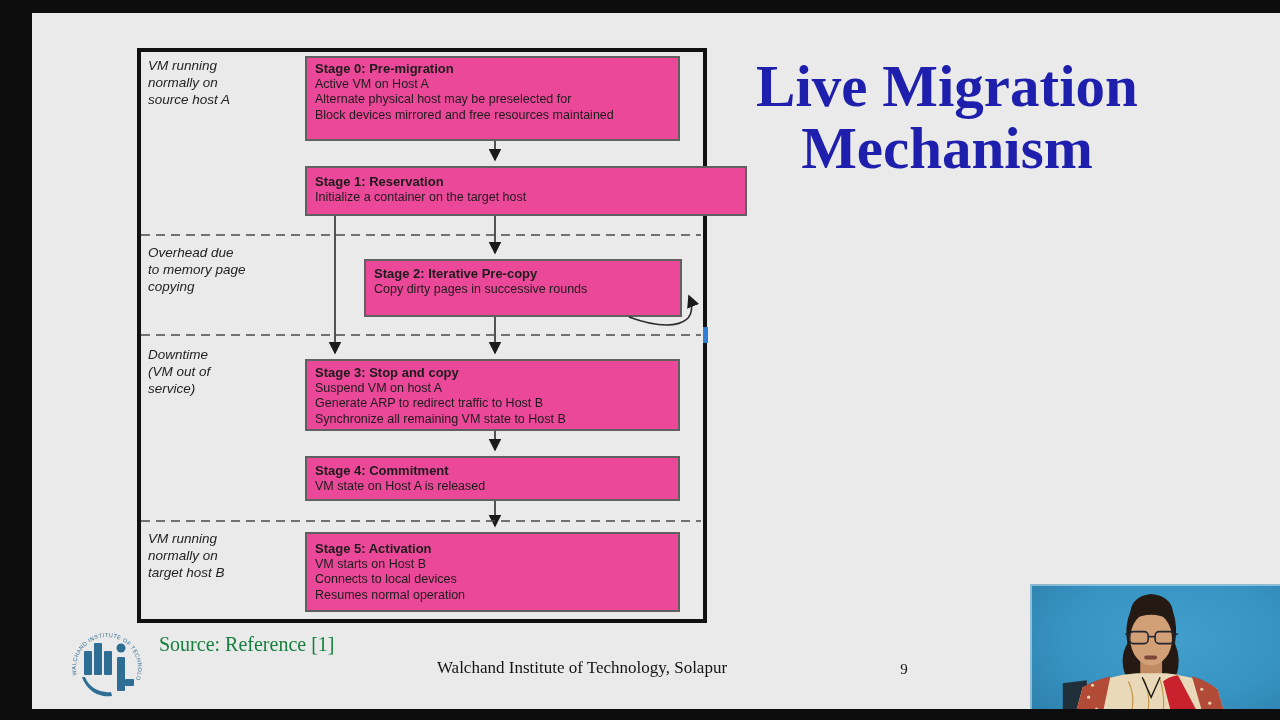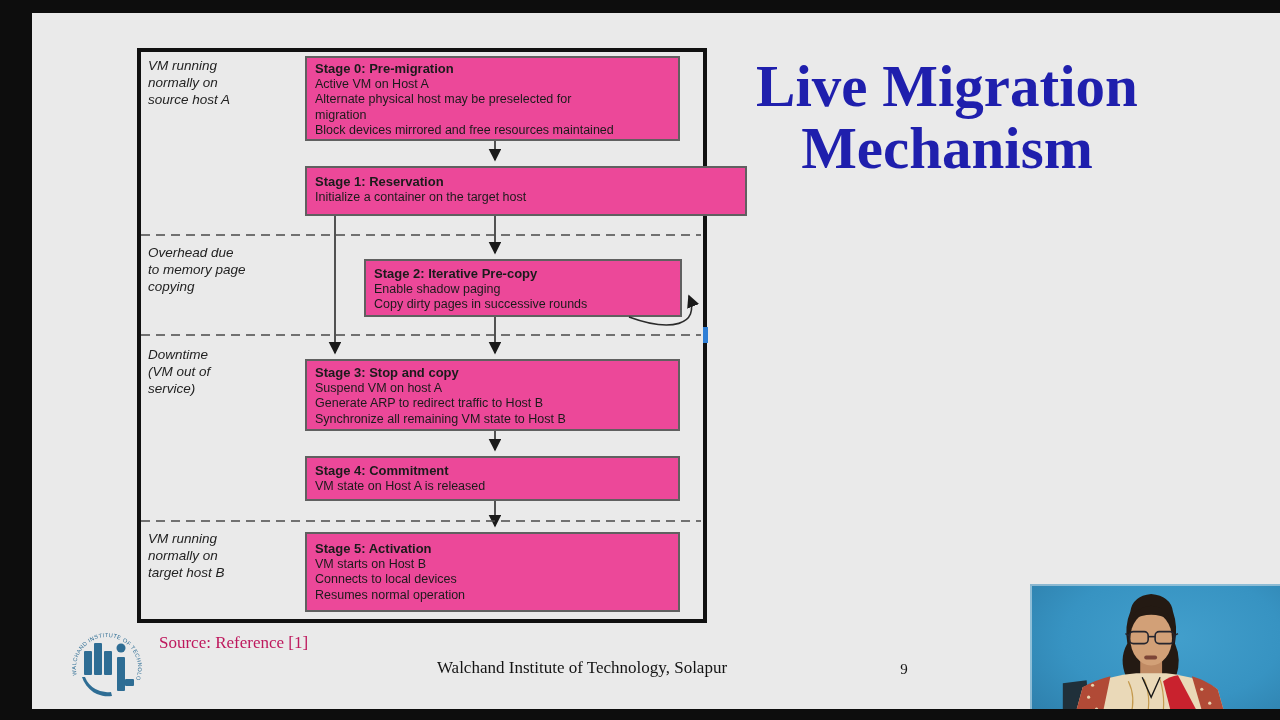--- a/index.html
+++ b/index.html
@@ -19,21 +19,21 @@
   .stage-line{font-size:12.5px;line-height:15.5px;white-space:nowrap;}
   
   .side-label{position:absolute;font-style:italic;font-size:13.5px;line-height:17px;
               color:#222;white-space:pre-line;}
   
   #title{position:absolute;left:700px;top:42px;width:430px;text-align:center;
          font-family:"Liberation Serif",serif;font-weight:bold;font-size:59px;
          line-height:62px;color:#1f1fad;}
   
   #source-note{position:absolute;left:127px;top:620px;font-family:"Liberation Serif",serif;
-               font-size:17px;color:#be185d;}
+               font-size:20px;color:#15803d;}
   #institute{position:absolute;left:330px;top:645px;width:440px;text-align:center;
              font-family:"Liberation Serif",serif;font-size:17px;color:#141414;}
   #page-number{position:absolute;left:862px;top:648px;width:20px;text-align:center;
                font-family:"Liberation Serif",serif;font-size:15px;color:#141414;}
   
   #logo{position:absolute;left:38px;top:601px;width:74px;height:88px;}
   
   #blue-tick{position:absolute;left:671px;top:314px;width:5px;height:16px;background:#2f7fd6;}
   
   #webcam{position:absolute;left:998px;top:571px;width:282px;height:138px;
@@ -63,32 +63,30 @@
 (VM out of
 service)</div>
     <div class="side-label" style="left:116px;top:517px">VM running
 normally on
 target host B</div>
 
     <div class="stage" style="left:273px;top:43px;width:375px;height:85px">
       <div class="stage-title">Stage 0: Pre-migration</div>
       <div class="stage-line">Active VM on Host A</div>
       <div class="stage-line">Alternate physical host may be preselected for</div>
-      <div class="stage-line">migration</div>
       <div class="stage-line">Block devices mirrored and free resources maintained</div>
     </div>
 
     <div class="stage" style="left:273px;top:153px;width:442px;height:50px;padding-top:6px">
       <div class="stage-title">Stage 1: Reservation</div>
       <div class="stage-line">Initialize a container on the target host</div>
     </div>
 
     <div class="stage" style="left:332px;top:246px;width:318px;height:58px;padding-top:5px">
       <div class="stage-title">Stage 2: Iterative Pre-copy</div>
-      <div class="stage-line">Enable shadow paging</div>
       <div class="stage-line">Copy dirty pages in successive rounds</div>
     </div>
 
     <div class="stage" style="left:273px;top:346px;width:375px;height:72px;padding-top:4px">
       <div class="stage-title">Stage 3: Stop and copy</div>
       <div class="stage-line">Suspend VM on host A</div>
       <div class="stage-line">Generate ARP to redirect traffic to Host B</div>
       <div class="stage-line">Synchronize all remaining VM state to Host B</div>
     </div>
 

